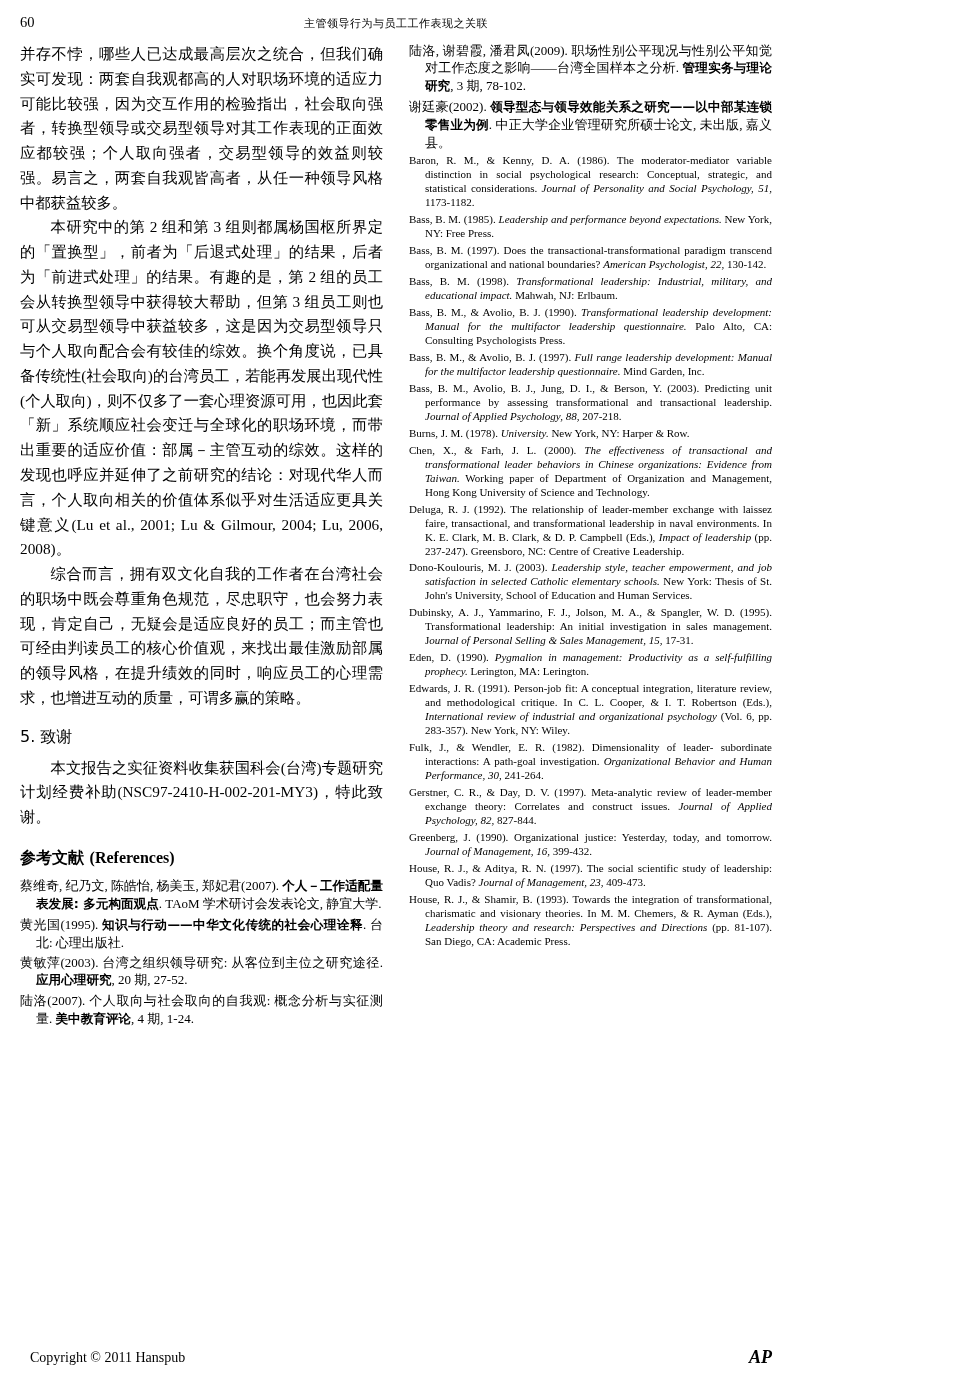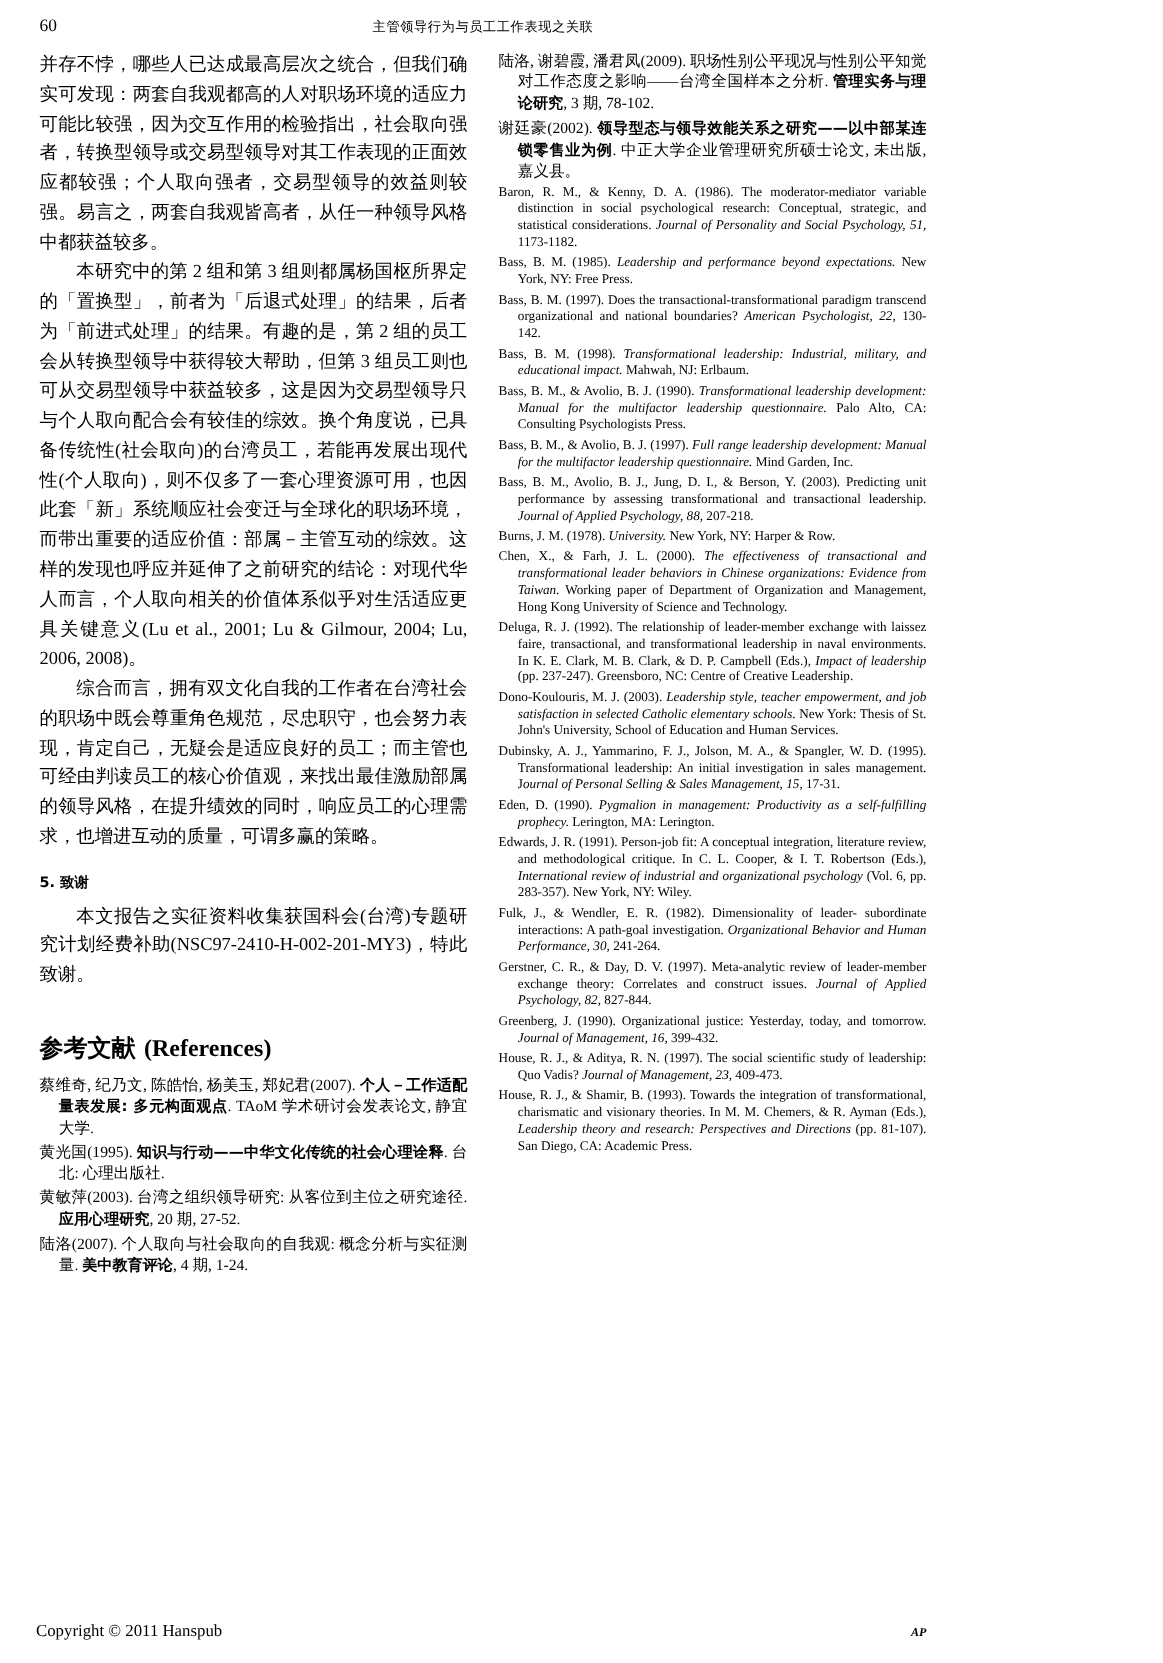--- a/index.html
+++ b/index.html
@@ -13,21 +13,21 @@
     font-family: "Liberation Serif", serif;
     color: #000;
     position: relative;
     overflow: hidden;
   }
   .page {
     position: relative;
     width: 802px;
     height: 1386px;
     box-sizing: border-box;
-    padding: 14px 30px 0 33px;
+    padding: 14px 30px 0 20px;
   }
   
   .header {
     display: flex;
     align-items: baseline;
     font-size: 14.5px;
     height: 22px;
     margin-bottom: 6px;
   }
   .header .page-num {
@@ -62,29 +62,29 @@
     font-size: 15.3px;
     line-height: 1.62;
     text-align: justify;
     text-justify: inter-ideograph;
     font-family: "Liberation Serif", serif;
   }
   p.body.indent { text-indent: 2em; }
 
   h2.section {
     font-family: "DejaVu Sans", sans-serif;
-    font-size: 12px;
-    font-weight: bold;
+    font-size: 16px;
+    font-weight: normal;
     margin: 16px 0 8px 0;
   }
   h2.refs-head {
     font-family: "DejaVu Sans", sans-serif;
-    font-size: 20px;
+    font-size: 16px;
     font-weight: bold;
-    margin: 34px 0 8px 0;
+    margin: 18px 0 8px 0;
   }
   .refs-head .en {
     font-family: "Liberation Serif", serif;
     font-weight: bold;
   }
 
   
   .ref {
     font-size: 11px;
     line-height: 1.27;
@@ -117,21 +117,21 @@
   }
   .footer .copyright {
     flex: 1;
     text-align: left;
     font-family: "Liberation Serif", serif;
   }
   .footer .ap {
     font-family: "Liberation Serif", serif;
     font-style: italic;
     font-weight: bold;
-    font-size: 10px;
+    font-size: 18px;
   }
 </style>
 </head>
 <body>
 
 <div class="page">
 
   <div class="header">
     <div class="page-num">60</div>
     <div class="running-title">主管领导行为与员工工作表现之关联</div>

